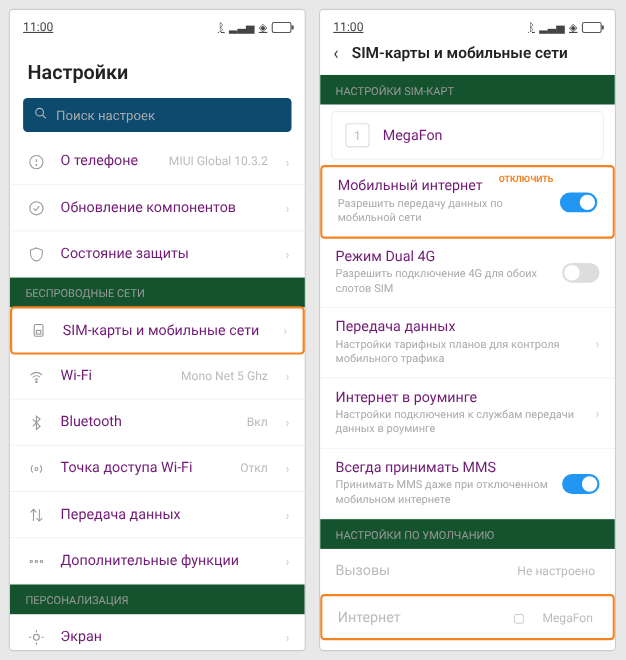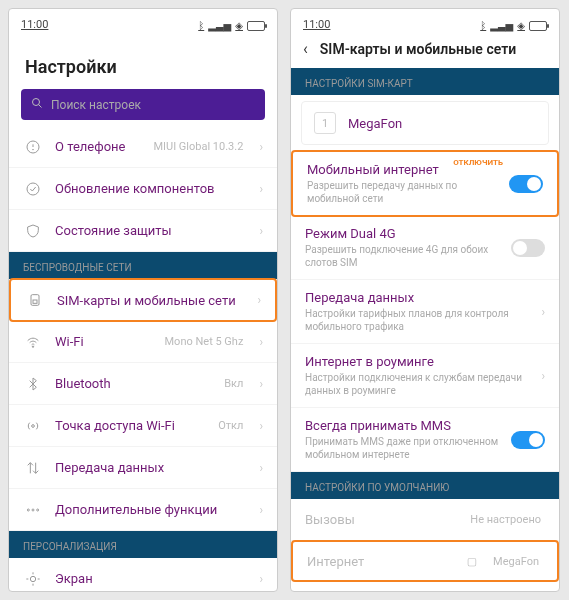--- a/index.html
+++ b/index.html
@@ -54,34 +54,34 @@
     .header-sub {
       padding: 8px 12px 10px;
       display: flex;
       align-items: center;
       gap: 12px;
     }
     .header-sub h2 { font-size: 14px; font-weight: 600; color: #222; }
     .back-arrow { font-size: 16px; color: #333; }
     .search {
       margin: 0 12px 6px;
-      background: #4c1d95;
+      background: #0c4a6e;
       border-radius: 4px;
       padding: 8px 10px;
       display: flex;
       align-items: center;
       gap: 8px;
       color: #aaa;
       font-size: 12px;
     }
     .section-label {
       padding: 10px 14px 6px;
       font-size: 10px;
       color: #999;
-      background: #0c4a6e;
+      background: #14532d;
       text-transform: uppercase;
     }
     .row {
       display: flex;
       align-items: center;
       padding: 10px 14px;
       border-bottom: 1px solid #f3f3f3;
       gap: 12px;
       min-height: 42px;
     }

